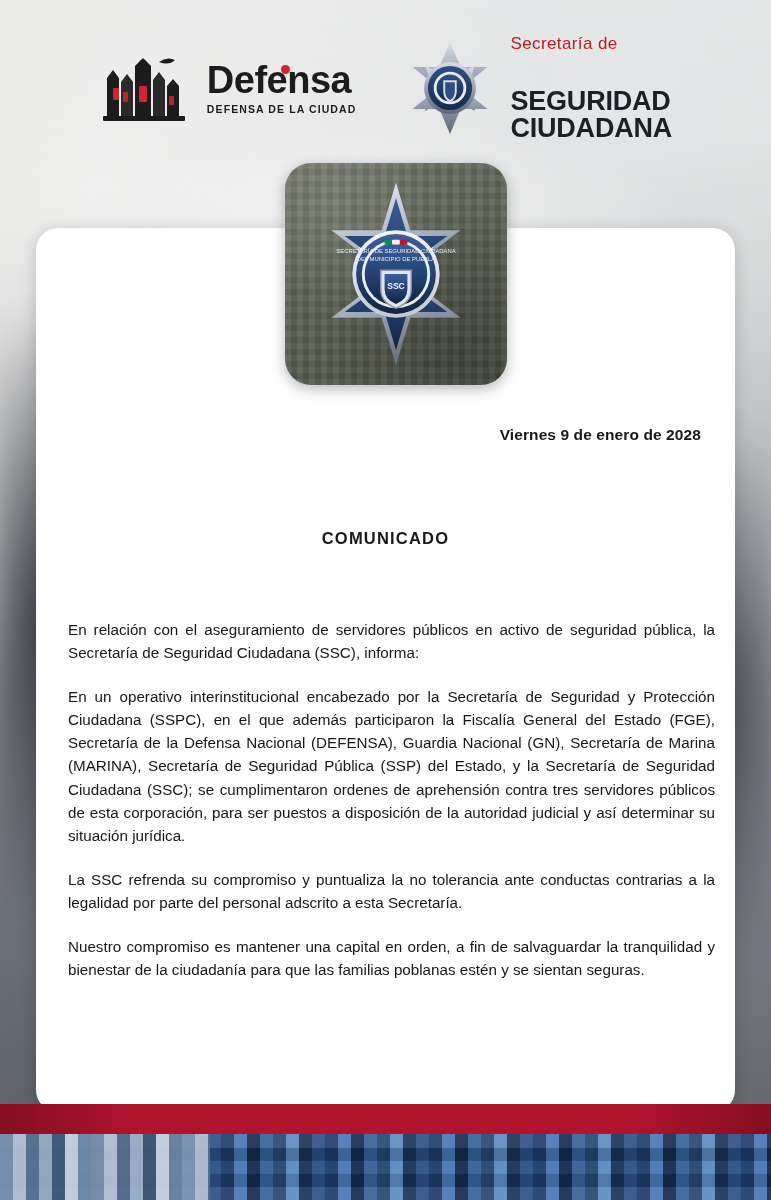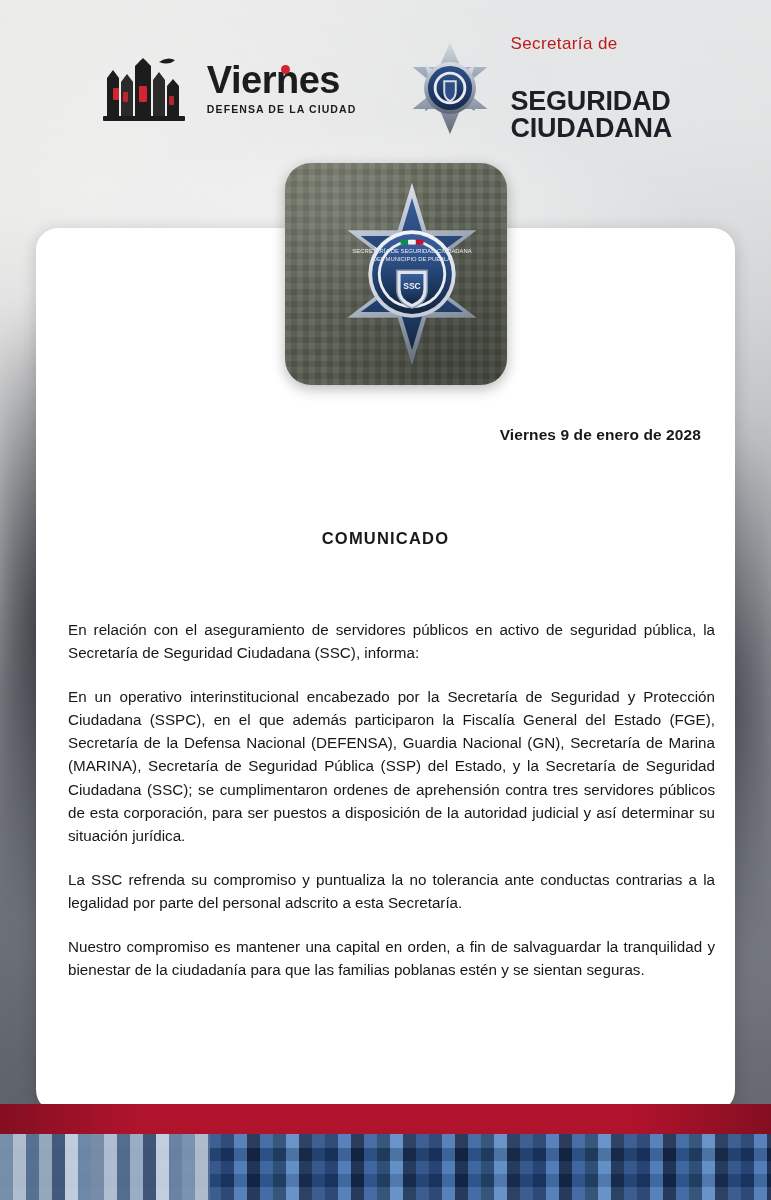--- a/index.html
+++ b/index.html
@@ -168,21 +168,21 @@
     inset: 0;
     background:
       radial-gradient(circle at 22% 18%, rgba(255,255,255,0.10), rgba(0,0,0,0) 45%),
       radial-gradient(circle at 78% 85%, rgba(0,0,0,0.22), rgba(0,0,0,0) 55%);
   }
   .emblem-inner {
     position: absolute;
     inset: 0;
     display: flex;
     align-items: center;
-    justify-content: flex-end;
+    justify-content: center;
     z-index: 2;
   }
 
   
   .sheet {
     position: absolute;
     left: 36px;
     top: 228px;
     width: 699px;
     height: 884px;
@@ -309,21 +309,21 @@
             <rect x="40" y="34" width="8" height="16" rx="1" fill="#d1262f"></rect>
           </g>
           <g fill="#d1262f" opacity="0.85">
             <rect x="24" y="40" width="5" height="10" rx="1"></rect>
             <rect x="70" y="44" width="5" height="9" rx="1"></rect>
           </g>
         </svg>
       </div>
       <div class="puebla-text">
         <div class="puebla-word">
-          <span>Viernes</span>
+          <span>Defensa</span>
           <span class="accent-dot"></span>
         </div>
         <div class="puebla-sub">DEFENSA DE LA CIUDAD</div>
       </div>
     </div>
 
     <div class="ssc-logo">
       <div class="ssc-star">
         <svg width="96" height="96" viewBox="0 0 100 100">
           <defs>

